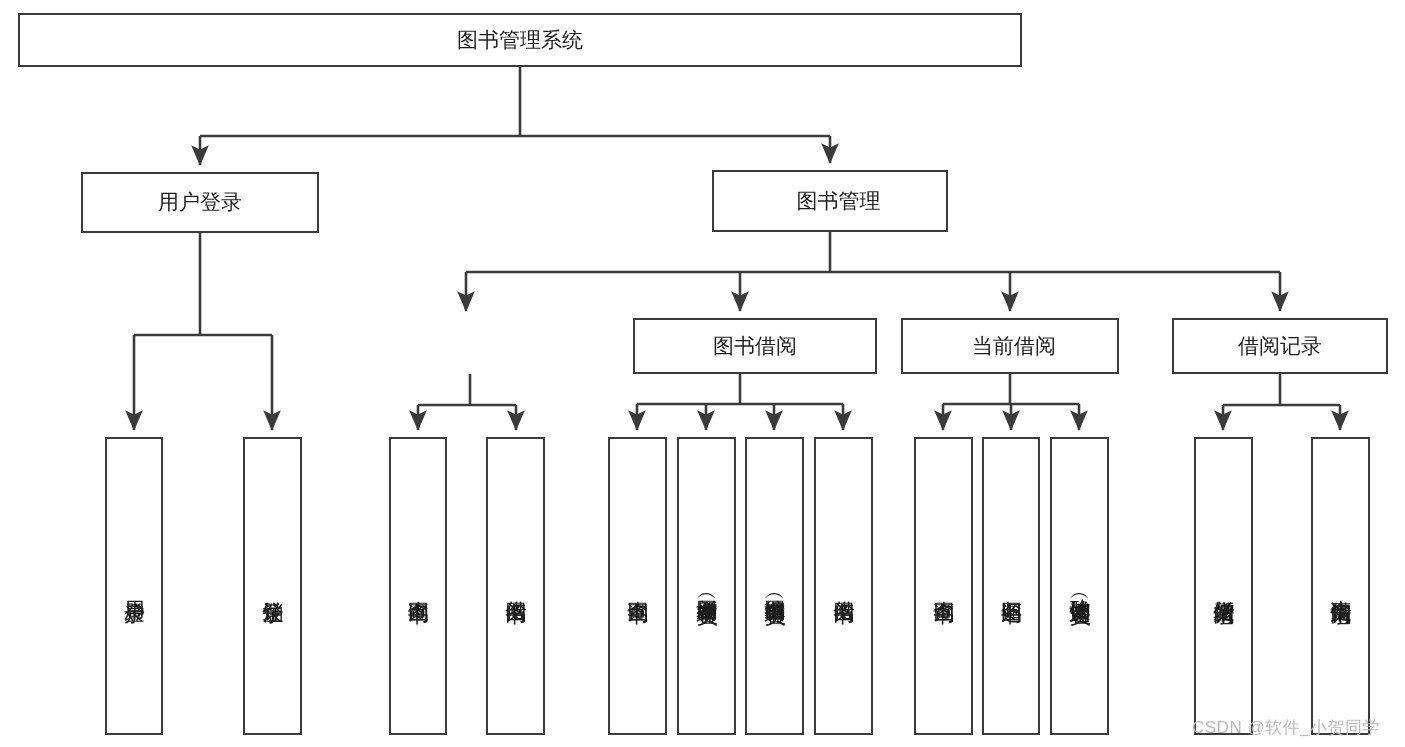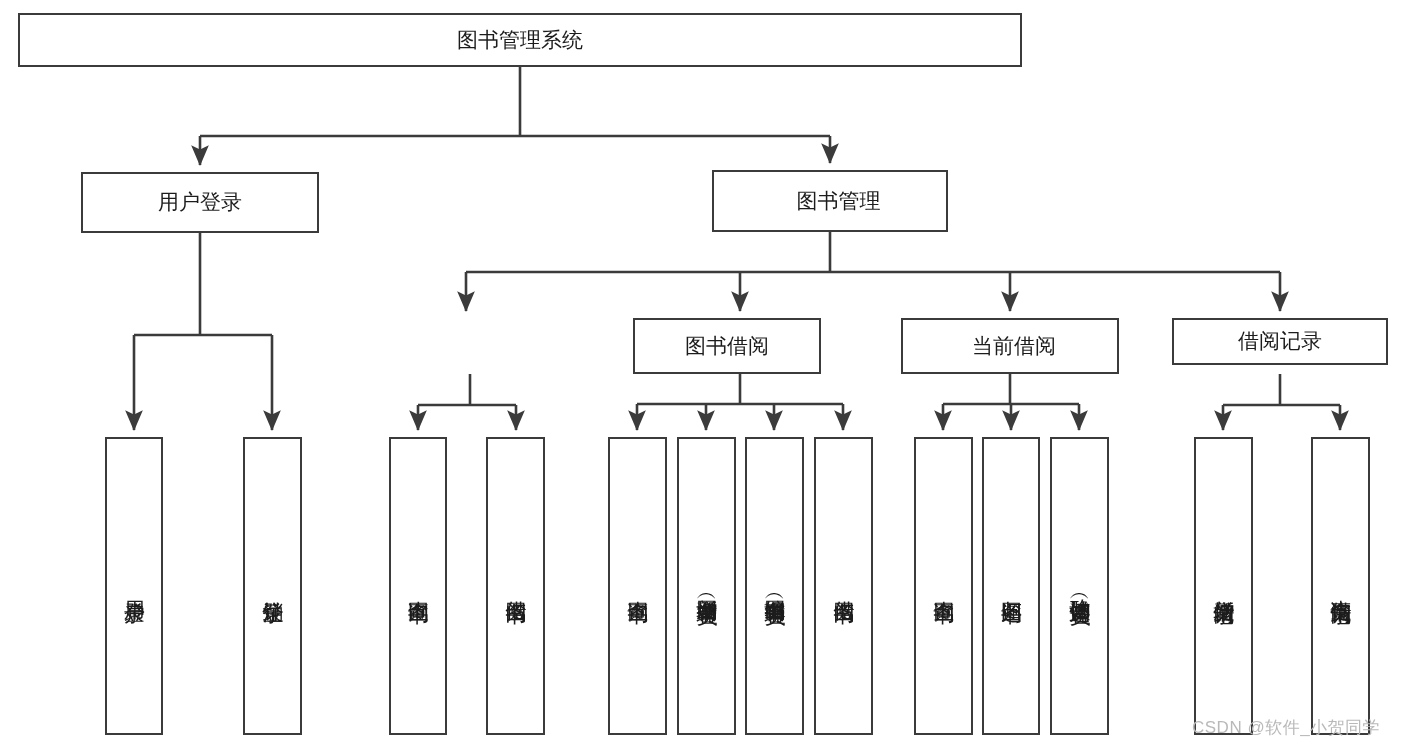--- a/index.html
+++ b/index.html
@@ -119,27 +119,27 @@
     <span>图书管理系统</span>
   </div>
 
   <div class="node h" style="left:81px; top:172px; width:238px; height:61px;">
     <span>用户登录</span>
   </div>
   <div class="node h" style="left:712px; top:170px; width:236px; height:62px;padding-left:17px;">
     <span>图书管理</span>
   </div>
 
-  <div class="node h" style="left:633px; top:318px; width:188px; height:56px;">
+  <div class="node h" style="left:633px; top:318px; width:244px; height:56px;">
     <span>图书借阅</span>
   </div>
   <div class="node h" style="left:901px; top:318px; width:218px; height:56px;padding-left:8px;">
     <span>当前借阅</span>
   </div>
-  <div class="node h" style="left:1172px; top:318px; width:216px; height:47px;justify-content:center;">
+  <div class="node h" style="left:1172px; top:318px; width:216px; height:56px;justify-content:center;">
     <span>借阅记录</span>
   </div>
 
   <div class="node v" style="left:105px; top:437px; width:58px; height:298px;">
     <span class="vtext">用户登录</span>
   </div>
   <div class="node v" style="left:243px; top:437px; width:59px; height:298px;">
     <span class="vtext">注销登录</span>
   </div>
 

